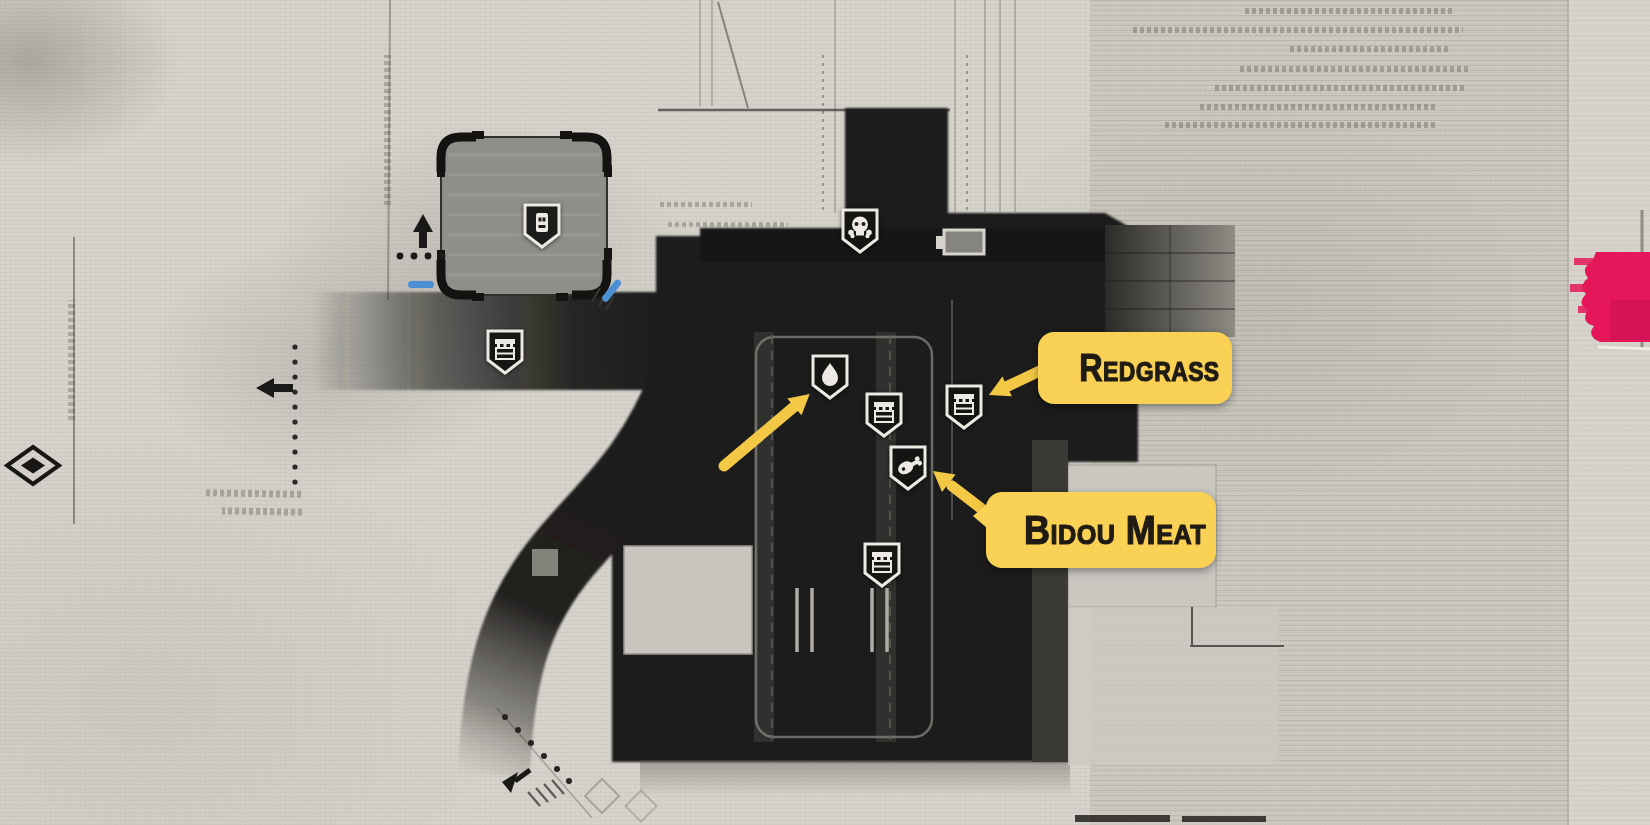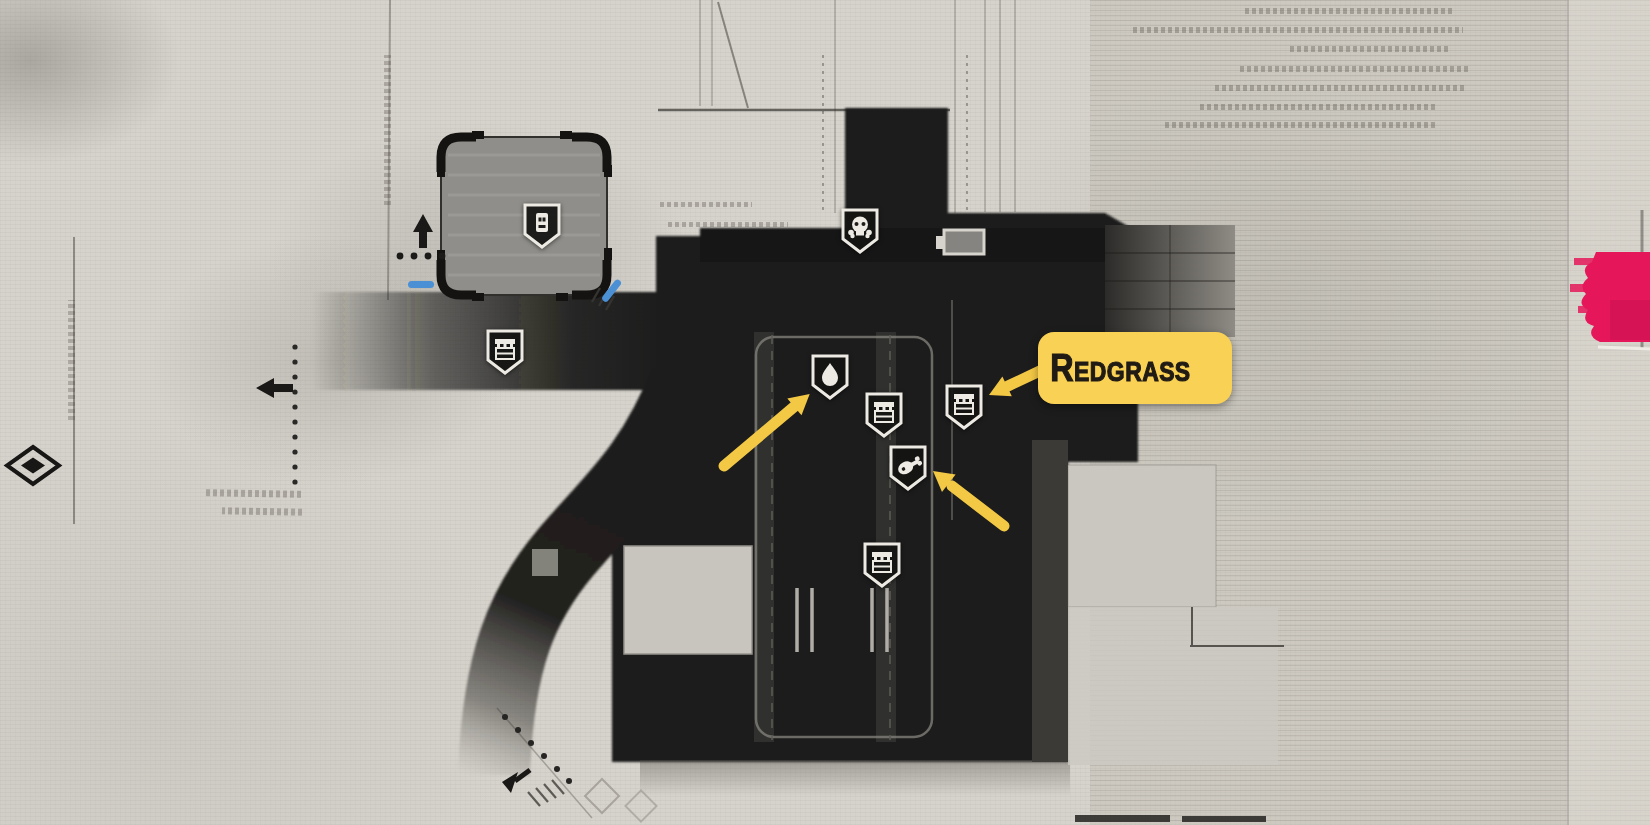--- a/index.html
+++ b/index.html
@@ -24,21 +24,21 @@
   svg.layer{position:absolute;left:0;top:0;}
   
   .print-line{position:absolute;height:6px;opacity:.55;filter:blur(.6px);
     background:repeating-linear-gradient(90deg, rgba(68,62,55,.55) 0 4px, transparent 4px 7px);}
   .print-line.vert{background:repeating-linear-gradient(0deg, rgba(68,62,55,.5) 0 4px, transparent 4px 7px);}
   
   .badge{position:absolute;width:40px;height:48px;filter:drop-shadow(0 1px 2px rgba(0,0,0,.55));z-index:3;}
   .badge svg{display:block;}
   
   .callout{position:absolute;background:#f9d155;border-radius:16px;display:flex;align-items:center;
-    justify-content:flex-start;box-shadow:0 3px 9px rgba(0,0,0,.38);z-index:6;}
+    justify-content:flex-end;box-shadow:0 3px 9px rgba(0,0,0,.38);z-index:6;}
   .callout .txt{font-weight:700;font-variant:small-caps;letter-spacing:.5px;color:#201c15;
     -webkit-text-stroke:1.2px #201c15;white-space:nowrap;line-height:1;}
   .callout.tail::before{content:"";position:absolute;left:-13px;top:12px;width:0;height:0;
     border-style:solid;border-width:12px 14px 12px 0;
     border-color:transparent #f9d155 transparent transparent;}
 </style>
 </head>
 <body>
 
 <div class="map-root">
@@ -352,14 +352,17 @@
       <line x1="1004" y1="526" x2="952" y2="486"></line>
       <path d="M933,471 L955.6,474.6 L942,492 Z" stroke="none"></path>
     </g>
   </svg>
 
 
   <div class="callout" style="left:1038px;top:332px;width:194px;height:72px;">
     <span class="txt" style="font-size:38px;transform:scaleX(.85);">Redgrass</span>
   </div>
 
+  <div class="callout tail" style="left:986px;top:492px;width:230px;height:76px;">
+    <span class="txt" style="font-size:40px;transform:scaleX(.9);">Bidou Meat</span>
+  </div>
 
 </div>
 
 </body></html>

